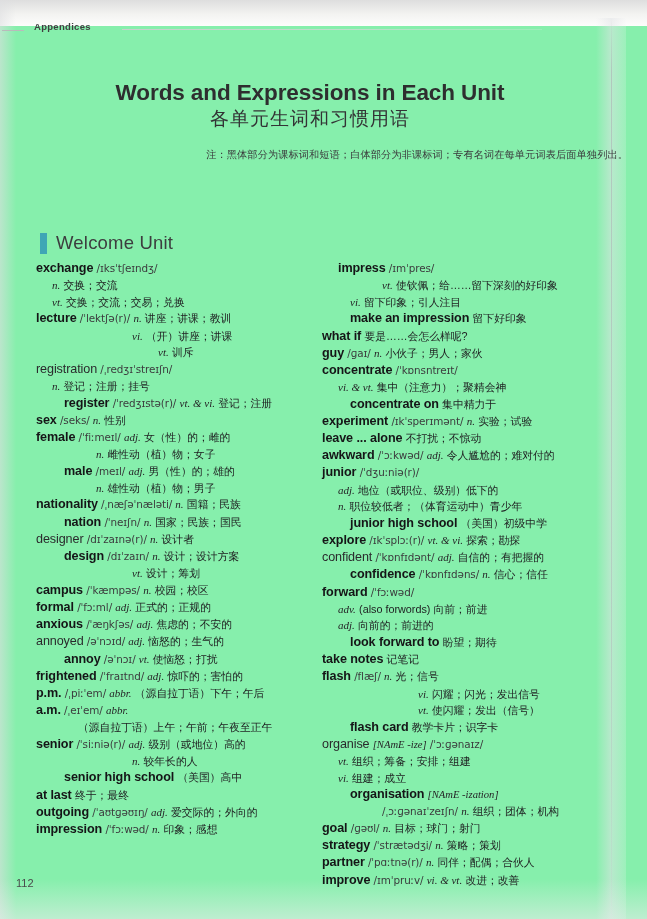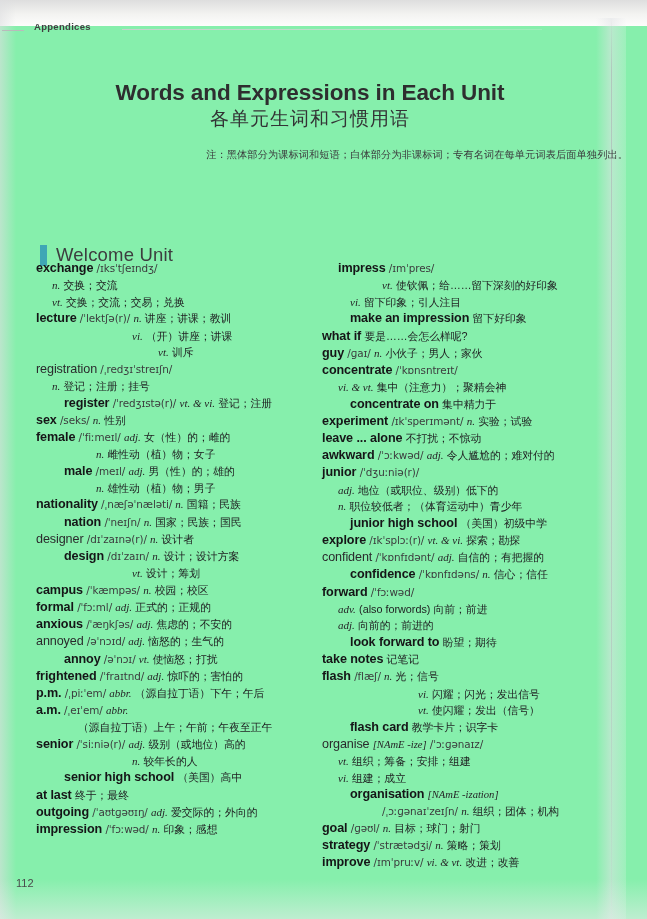--- a/index.html
+++ b/index.html
@@ -105,21 +105,20 @@
     color: #3a3a3c;
     letter-spacing: .1px;
   }
 
   
   .unit-head {
     position: absolute;
     left: 40px; top: 232px;
     display: flex;
     align-items: flex-end;
-    margin-top: 12px;
   }
   .unit-bar {
     width: 7px;
     height: 21px;
     background: #3fa6b5;
     margin-right: 9px;
     flex: none;
   }
   .unit-label {
     font-size: 18.5px;
@@ -283,17 +282,18 @@
       <div class="entry i4"><span class="pos">vi.</span> <span class="cn">闪耀；闪光；发出信号</span></div>
       <div class="entry i4"><span class="pos">vt.</span> <span class="cn">使闪耀；发出（信号）</span></div>
       <div class="entry i2"><span class="hw">flash card</span> <span class="cn">教学卡片；识字卡</span></div>
       <div class="entry i0"><span class="hw-light">organise</span> <span class="var">[NAmE -ize]</span> <span class="ph">/ˈɔːɡənaɪz/</span> </div>
       <div class="entry i1"><span class="pos">vt.</span> <span class="cn">组织；筹备；安排；组建</span></div>
       <div class="entry i1"><span class="pos">vi.</span> <span class="cn">组建；成立</span></div>
       <div class="entry i2"><span class="hw">organisation</span> <span class="var">[NAmE -ization]</span> </div>
       <div class="entry i3"><span class="ph">/ˌɔːɡənaɪˈzeɪʃn/</span> <span class="pos">n.</span> <span class="cn">组织；团体；机构</span></div>
       <div class="entry i0"><span class="hw">goal</span> <span class="ph">/ɡəʊl/</span> <span class="pos">n.</span> <span class="cn">目标；球门；射门</span></div>
       <div class="entry i0"><span class="hw">strategy</span> <span class="ph">/ˈstrætədʒi/</span> <span class="pos">n.</span> <span class="cn">策略；策划</span></div>
+      <div class="entry i0"><span class="hw">partner</span> <span class="ph">/ˈpɑːtnə(r)/</span> <span class="pos">n.</span> <span class="cn">同伴；配偶；合伙人</span></div>
       <div class="entry i0"><span class="hw">improve</span> <span class="ph">/ɪmˈpruːv/</span> <span class="pos">vi. &amp; vt.</span> <span class="cn">改进；改善</span></div>
     </div>
 
   <div class="pagenum">112</div>
 </div>
 
 </body></html>

